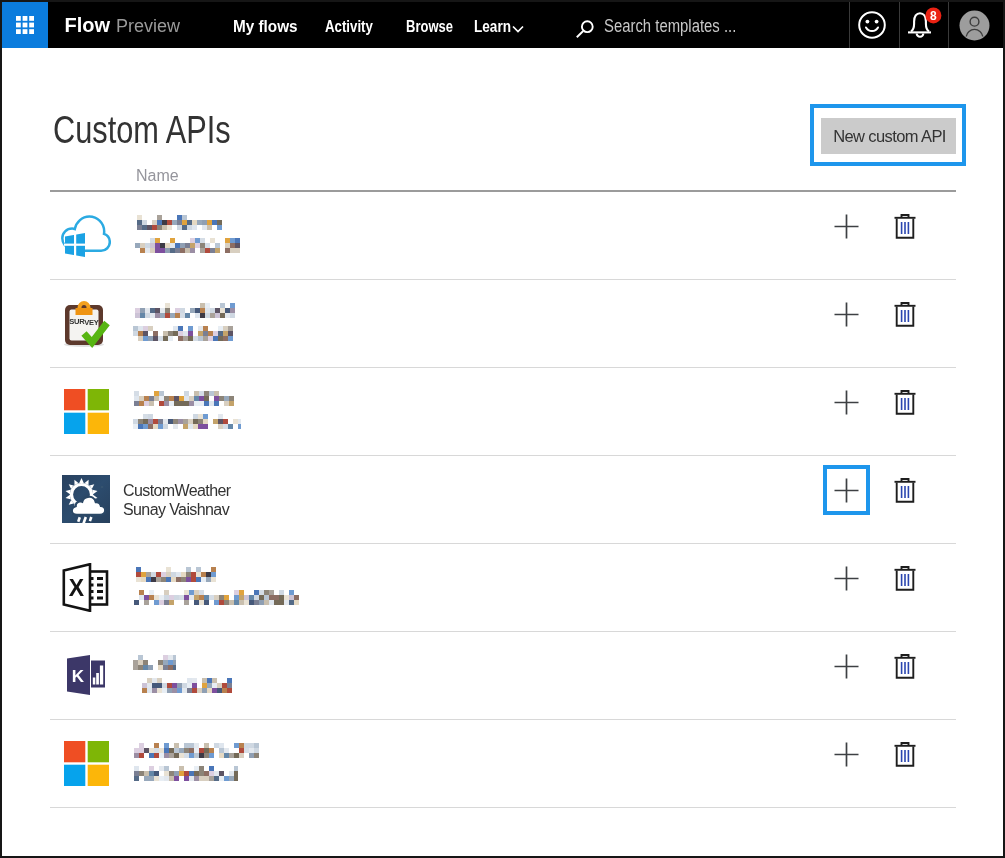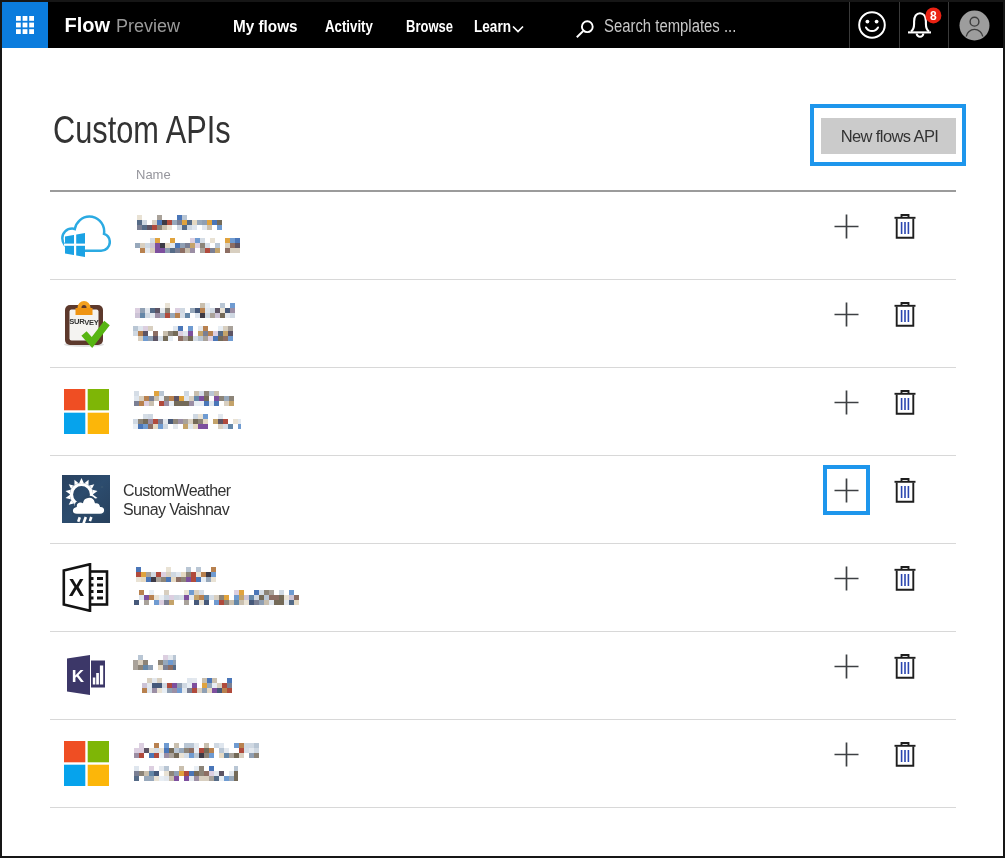--- a/index.html
+++ b/index.html
@@ -17,21 +17,21 @@
 .search-ic { position:absolute; left:573px; top:17px; }
 .search-tx { position:absolute; left:602px; top:13.5px; font-size:17.5px; color:#c8c8c8; line-height:20px;
              transform:scaleX(0.85); transform-origin:left top; white-space:nowrap; }
 .vdiv { position:absolute; top:0; width:1px; height:46px; background:#3a3a3a; }
 .content { position:absolute; left:2px; top:48px; width:1001px; height:808px; background:#fff; }
 h1 { position:absolute; left:53px; top:109.5px; font-size:39px; font-weight:normal; color:#333;
       transform:scaleX(0.788); transform-origin:left top; letter-spacing:0; white-space:nowrap; line-height:40px; }
 .annot { position:absolute; border:4.5px solid #1e96ec; z-index:40; }
 .newbtn { position:absolute; left:820.5px; top:118px; width:135px; height:36px; background:#cbcbcb;
           font-size:16.5px; letter-spacing:-0.6px; color:#333; text-align:center; line-height:36px; text-indent:3px; }
-.namelbl { position:absolute; left:136px; top:167px; font-size:13px; color:#95959c; }
+.namelbl { position:absolute; left:136px; top:167px; font-size:16px; color:#95959c; }
 .hline { position:absolute; left:50px; width:906px; height:2px; background:#9b9b9b; }
 .sep { position:absolute; left:50px; width:906px; height:1px; }
 .icn { position:absolute; }
 .rname { position:absolute; font-size:16px; letter-spacing:-0.6px; color:#333; line-height:19.5px; }
 .mos { position:absolute; }
 </style>
 </head>
 <body>
 <div class="topbar">
   <div class="waffle">
@@ -88,21 +88,21 @@
       <svg width="31" height="31" viewBox="0 0 31 31">
 <circle cx="15.5" cy="15.5" r="15" fill="#9d9d9d"></circle>
 <circle cx="15.5" cy="11.7" r="4.4" fill="none" stroke="#3c3c3c" stroke-width="1.4"></circle>
 <path d="M7.2 26.5 a8.4 8.4 0 0 1 16.6 0" fill="none" stroke="#3c3c3c" stroke-width="1.4"></path>
 </svg>
     </div>
 </div>
 <div class="content"></div>
 <h1>Custom APIs</h1>
 <div class="annot" style="left:810px;top:104px;width:156px;height:62px"></div>
-<div class="newbtn">New flows API</div>
+<div class="newbtn">New custom API</div>
 <div class="namelbl">Name</div>
 <div class="hline" style="top:190px"></div>
 <div class="icn" style="left:61.0px;top:211.5px">
     <svg width="50" height="47" viewBox="0 0 50 47">
 <path d="M10.5 36.5 C4.5 35.5 1.3 31.2 1.3 26.2 C1.3 20.8 5.6 16.6 11.2 16.6 C12.1 16.6 13 16.7 13.8 17 C15.3 9.8 21.2 4.6 28.3 4.6 C36.5 4.6 43.2 11.3 43.2 19.5 C43.2 20.3 43.1 21.1 43 21.9 C46.4 23.1 48.8 26.3 48.8 30.1 C48.8 34.9 44.9 38.8 40.1 38.8 L24.5 38.8" fill="none" stroke="#2baae2" stroke-width="2.5" stroke-linecap="round"></path>
 <polygon points="4,24.5 24,21 24,45 4,41.5" fill="#1ba2e4"></polygon>
 <rect x="13" y="20" width="2.2" height="26" fill="#fff"></rect>
 <rect x="3" y="31.6" width="21.5" height="2.2" fill="#fff"></rect>
 </svg>
   </div>

